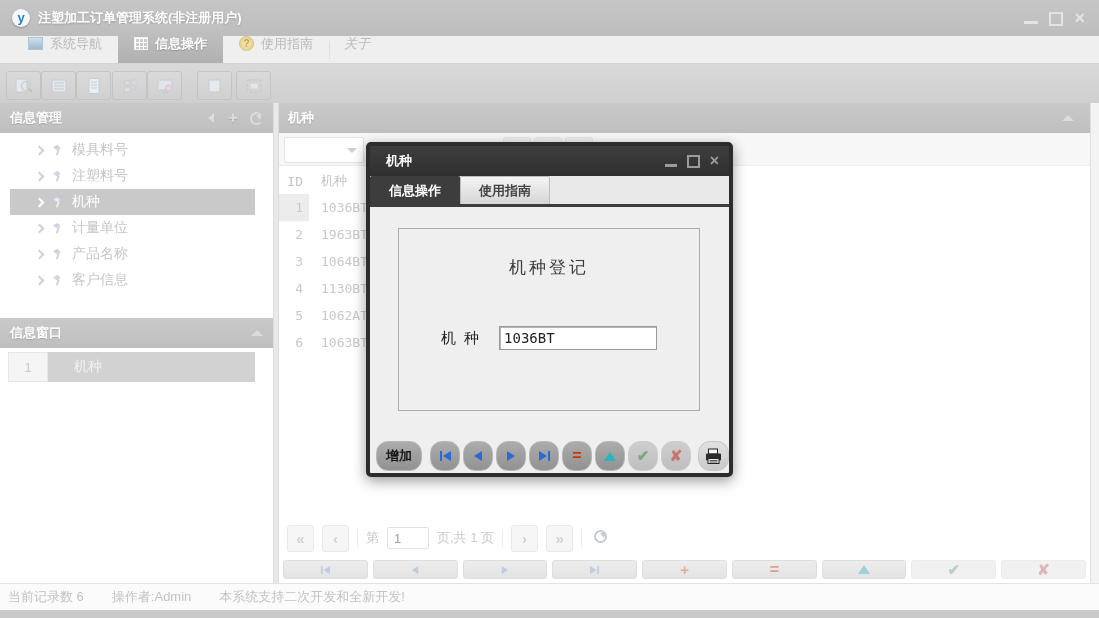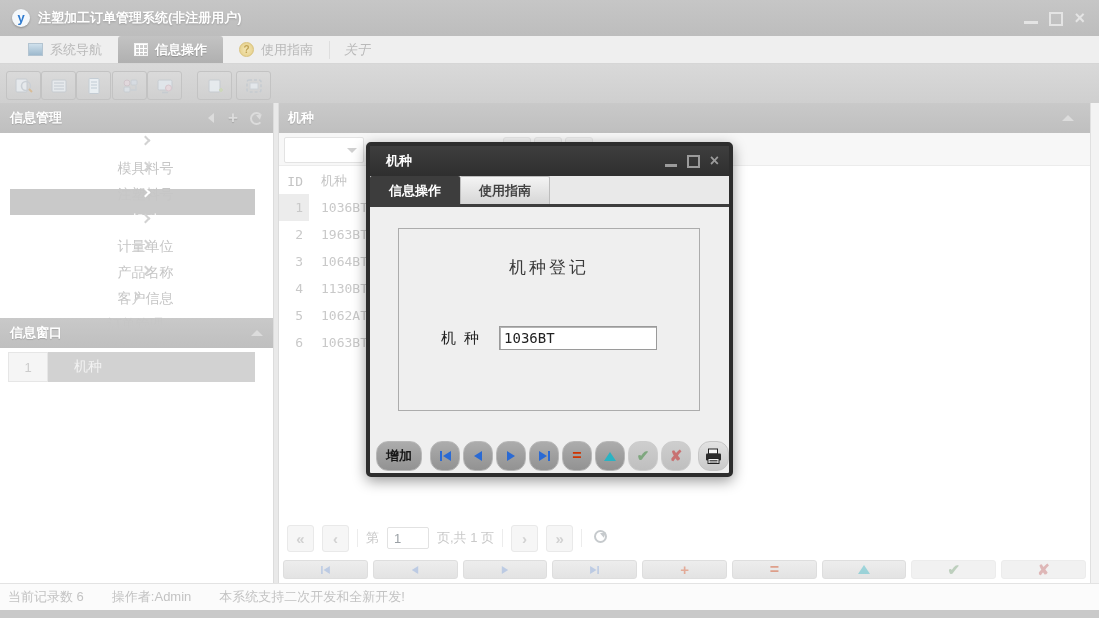--- a/index.html
+++ b/index.html
@@ -12,21 +12,21 @@
   .titlebar{position:absolute;left:0;top:0;width:1099px;height:36px;background:linear-gradient(#c6c6c6,#bdbdbd);display:flex;align-items:center;}
   .app-icon{width:18px;height:18px;border-radius:50%;background:#f4f8fb;margin:0 8px 0 12px;
     color:#2e7bd0;font-weight:bold;font-size:13px;line-height:18px;text-align:center;box-shadow:0 1px 2px rgba(0,0,0,.25);}
   .app-title{color:#fff;font-weight:bold;font-size:13px;text-shadow:0 1px 2px rgba(0,0,0,.18);}
   .win-controls{position:absolute;right:14px;top:10px;display:flex;gap:11px;align-items:center;}
   .wc-min{width:14px;height:3px;background:#e4e4e4;margin-top:8px;}
   .wc-max{width:10px;height:10px;border:2px solid #e4e4e4;margin-top:2px;}
   .wc-close{color:#e4e4e4;font-size:18px;font-weight:bold;line-height:14px;}
   
   .ribbon{position:absolute;left:0;top:36px;width:1099px;height:28px;background:#efefef;border-bottom:1px solid #d6d6d6;display:flex;align-items:flex-end;padding-left:12px;box-sizing:border-box;}
-  .rtab{height:27px;display:flex;align-items:center;gap:7px;padding:0 16px;font-size:13px;color:#b9b9b9;border-radius:3px 3px 0 0;position:relative;}
+  .rtab{height:39px;display:flex;align-items:center;gap:7px;padding:0 16px;font-size:13px;color:#b9b9b9;border-radius:3px 3px 0 0;position:relative;}
   .rtab.plain{padding:0 14px;font-style:italic;}
   .rtab.active{background:linear-gradient(#c3c3c3,#b0b0b0);color:#fff;font-weight:bold;text-shadow:0 1px 1px rgba(0,0,0,.2);}
   .rtab-sep{width:1px;height:18px;background:#dedede;margin-bottom:4px;}
   .ic-navsq{width:13px;height:11px;background:linear-gradient(#cfe0ec,#9db9cd);border:1px solid #b3c4d1;}
   .ic-grid{width:12px;height:11px;border:1px solid #f2f2f2;
     background-image:linear-gradient(#fff 1px,transparent 1px),linear-gradient(90deg,#fff 1px,transparent 1px);
     background-size:4px 4px;background-color:rgba(255,255,255,.25);}
   .ic-help{width:13px;height:13px;border-radius:50%;background:radial-gradient(#f4e7b6,#e3cc84);border:1px solid #d9c27c;color:#c0a356;font-size:10px;font-weight:bold;line-height:13px;text-align:center;}
   
   .toolbar{position:absolute;left:0;top:64px;width:1099px;height:39px;background:linear-gradient(#d9d9d9,#cfcfcf);border-bottom:1px solid #bdbdbd;}
@@ -36,21 +36,21 @@
   .phead{height:30px;background:linear-gradient(#c9c9c9,#bfbfbf);display:flex;align-items:center;color:#fff;font-weight:bold;font-size:13px;padding:0 10px;box-sizing:border-box;text-shadow:0 1px 1px rgba(0,0,0,.15);}
   .phead .sp{flex:1;}
   .tri-up{width:0;height:0;border-left:6px solid transparent;border-right:6px solid transparent;border-bottom:6px solid #dcdcdc;}
   .tri-left{width:0;height:0;border-top:5px solid transparent;border-bottom:5px solid transparent;border-right:6px solid #dcdcdc;}
   .ph-plus{color:#dcdcdc;font-size:17px;font-weight:bold;line-height:14px;}
   .icon-refresh{width:9px;height:9px;border:2px solid #dcdcdc;border-radius:50%;border-right-color:transparent;position:relative;display:inline-block;}
   .icon-refresh::after{content:"";position:absolute;right:-4px;top:-2px;border:3px solid transparent;border-left:5px solid #dcdcdc;transform:rotate(-40deg);}
   
   .sidebar{position:absolute;left:0;top:103px;width:273px;height:480px;background:#fff;}
   .tree{background:#fff;height:185px;padding-top:4px;box-sizing:border-box;}
-  .titem{height:26px;display:flex;align-items:center;gap:8px;margin:0 18px 0 10px;padding-left:26px;font-size:14px;color:#c6c6c6;flex-direction:column;}
+  .titem{height:26px;display:flex;align-items:center;gap:8px;margin:0 18px 0 10px;padding-left:26px;font-size:14px;color:#c6c6c6;}
   .titem.folder{padding-left:6px;}
   .titem.selected{background:#c9c9c9;color:#fff;}
   .chev{display:inline-block;width:5px;height:5px;border-right:2px solid #d2d2d2;border-top:2px solid #d2d2d2;transform:rotate(45deg);flex:0 0 auto;}
   .titem.selected .chev{border-color:#fff;}
   .iw-row{display:flex;margin:4px 18px 0 8px;height:30px;}
   .iw-num{width:40px;background:#f5f5f5;border:1px solid #e6e6e6;box-sizing:border-box;color:#ccc;font-size:13px;display:flex;align-items:center;justify-content:center;}
   .iw-label{flex:1;background:#d2d2d2;color:#f2f2f2;font-size:14px;display:flex;align-items:center;padding-left:26px;}
   .iw-body{height:96px;background:#fff;}
   .ro-body{height:105px;background:#fff;}
   
@@ -254,27 +254,20 @@
       <span>产品名称</span>
     </div>
     <div class="titem">
       <span class="chev"></span>
       <svg width="13" height="13" viewBox="0 0 16 16">
           <path d="M3 4 L8 1.6 L11.4 5 L7 7.4 Z" fill="#d8d0e2" stroke="#ccc2da" stroke-width=".6"></path>
           <rect x="7.2" y="6" width="2.4" height="8" rx="1" fill="#d3d3d3" transform="rotate(22 8 10)"></rect>
         </svg>
       <span>客户信息</span>
     </div>
-    <div class="titem folder">
-      <span class="chev"></span>
-      <svg width="15" height="13" viewBox="0 0 16 13">
-          <path d="M1 3 Q1 1.5 2.5 1.5 L6 1.5 L7.5 3 L14 3 Q15 3 15 4 L15 11 Q15 12 14 12 L2 12 Q1 12 1 11 Z" fill="#ecdfb2" stroke="#dfcf9a"></path>
-        </svg>
-      <span>订单管理</span>
-    </div>
   </div>
 
   <div class="phead">
     <span>信息窗口</span>
     <span class="sp"></span>
     <span class="tri-up"></span>
   </div>
   <div class="iw-body">
     <div class="iw-row">
       <div class="iw-num">1</div>

